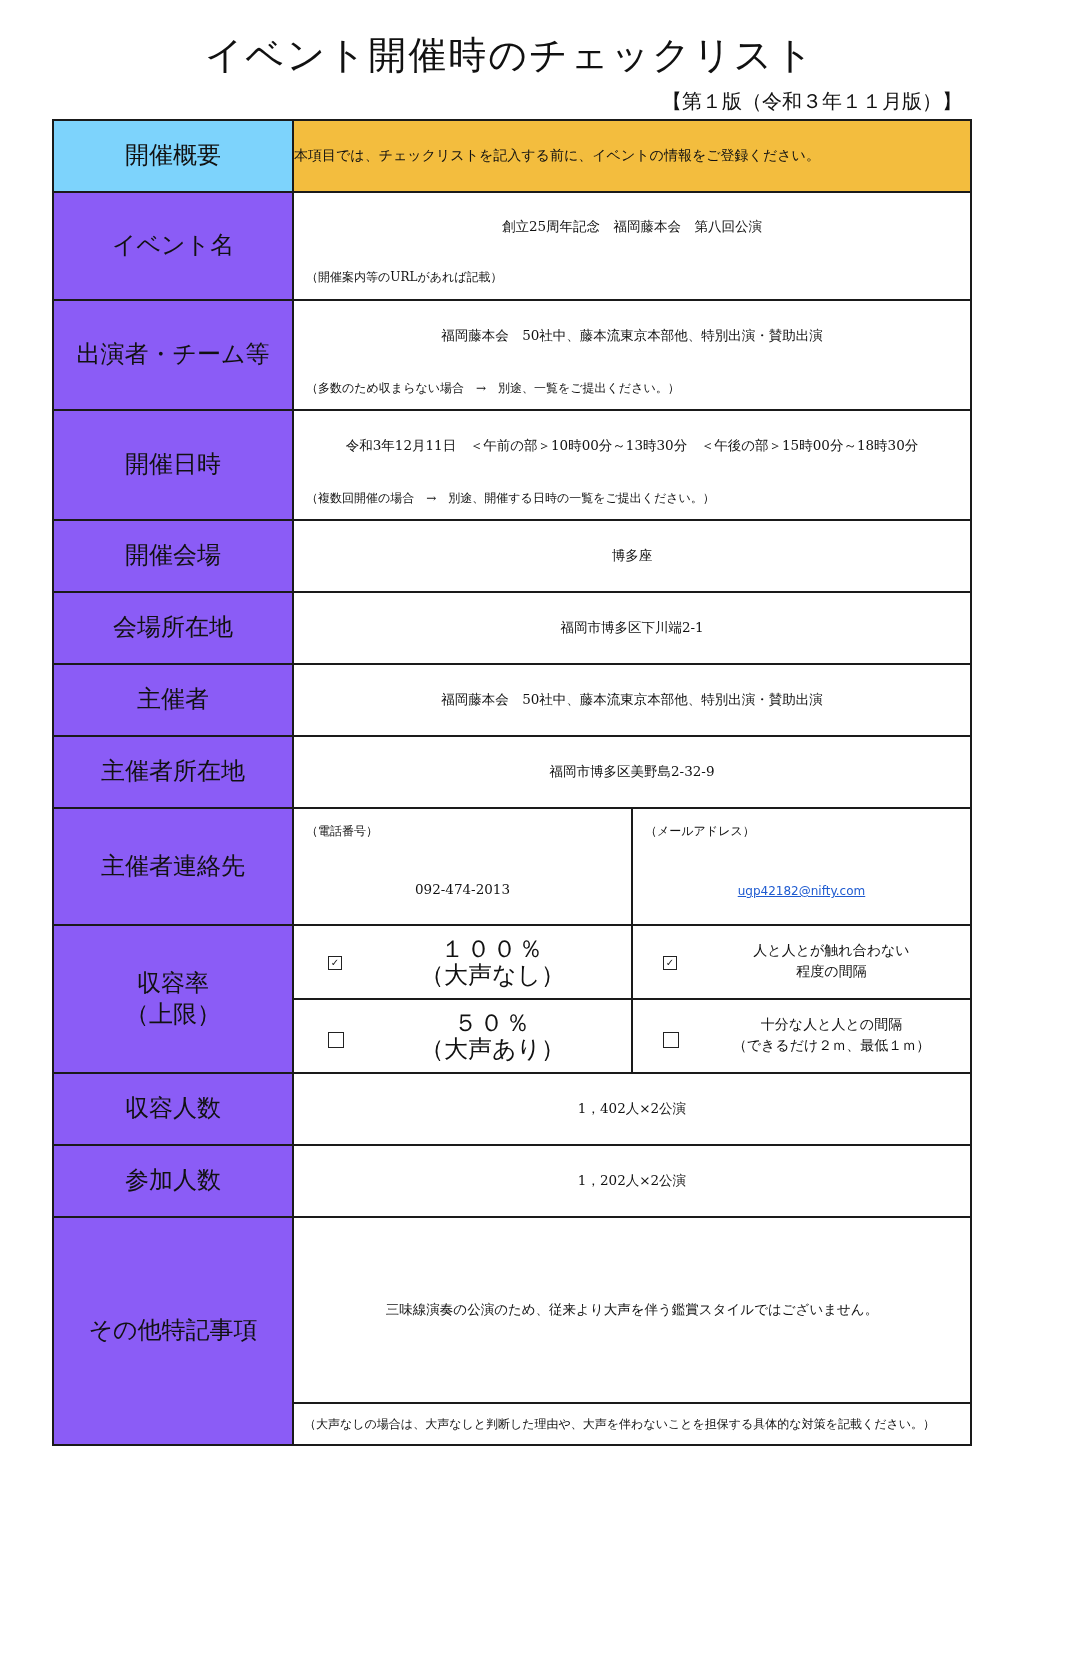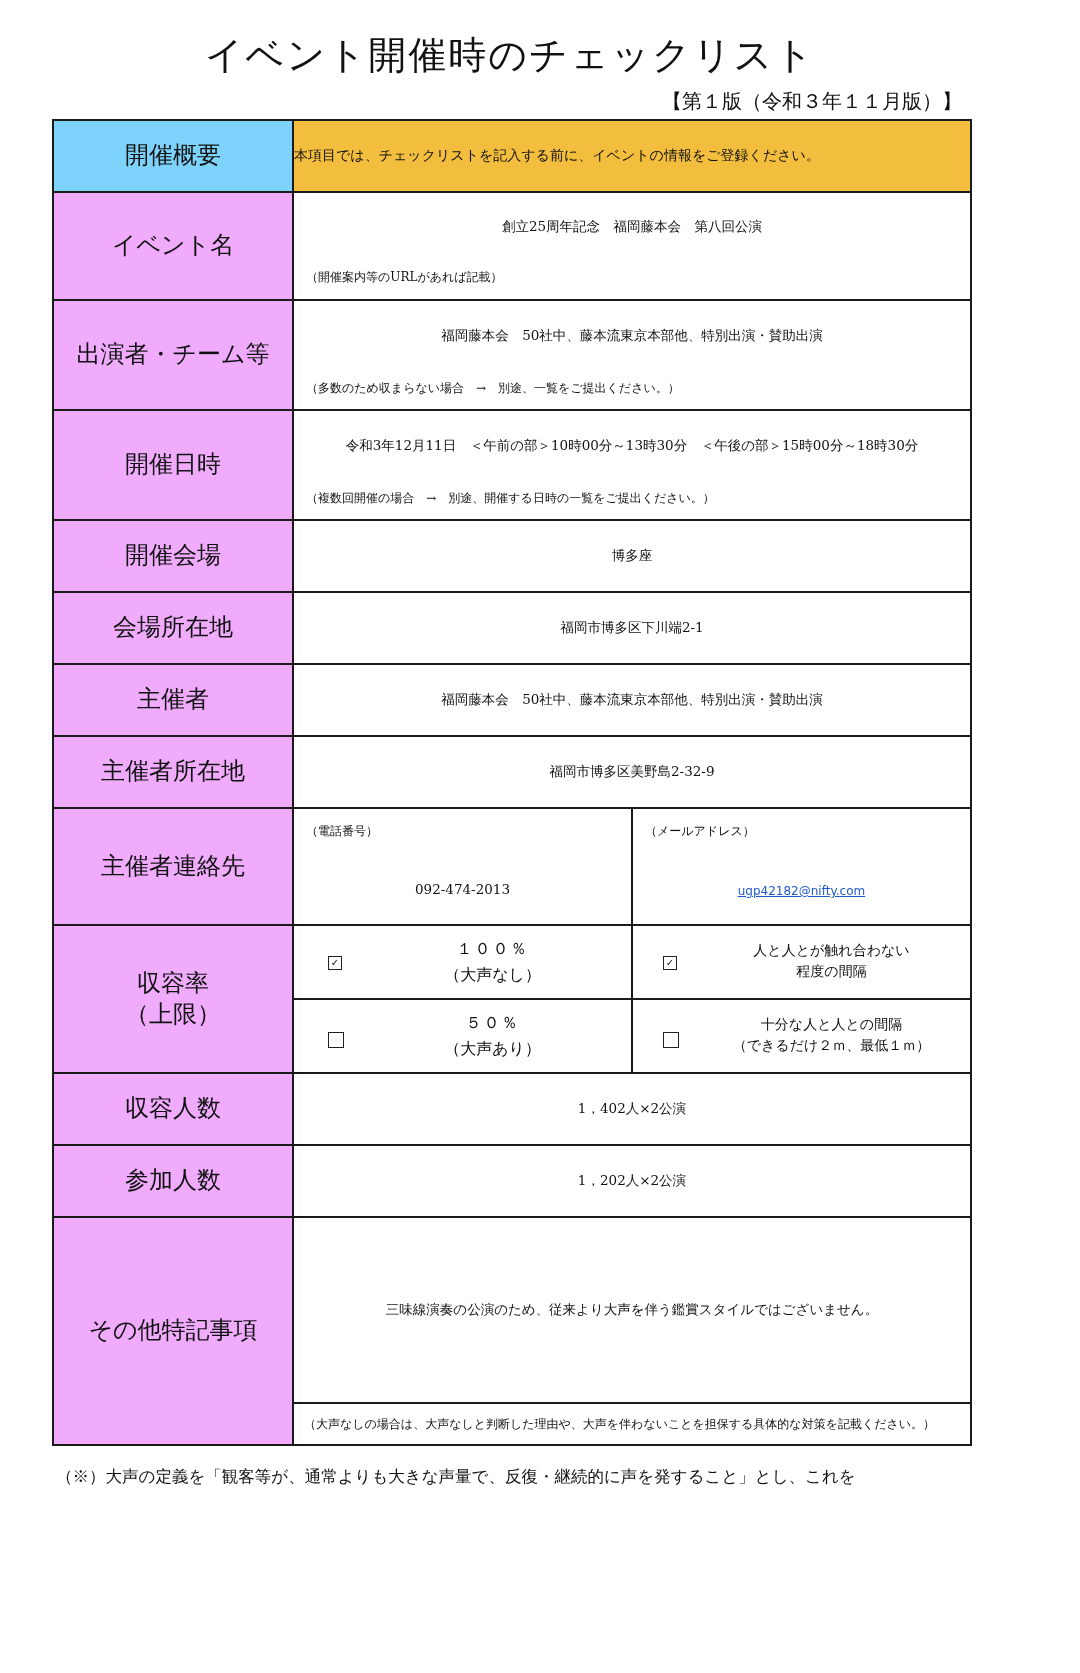--- a/index.html
+++ b/index.html
@@ -1,33 +1,33 @@
 <!DOCTYPE html>
 <html><head>
 <meta charset="utf-8">
 <style>
   html, body { margin:0; padding:0; background:#ffffff; }
   body { width:1080px; height:1673px; position:relative; font-family:"DejaVu Serif", "Liberation Serif", serif; color:#111; }
   .title { position:absolute; left:0; width:1020px; top:30px; text-align:center; font-size:38px; letter-spacing:2px; font-weight:normal; }
   .version { position:absolute; right:118px; top:88px; font-size:20px; }
   table.main { position:absolute; left:52px; top:119px; width:918px; border-collapse:collapse; table-layout:fixed; }
   table.main td { border:2px solid #1a1a1a; padding:0; vertical-align:middle; }
-  td.label { width:238px; background:#f0abfc; text-align:center; font-size:24px; line-height:1.3; }
+  td.label { width:238px; background:#8b5cf6; text-align:center; font-size:24px; line-height:1.3; }
   td.label.hdr { background:#7dd3fc; }
   td.hdrtext { background:#f3bd3e; font-size:14px; padding-left:4px; }
   td.val { background:#fff; }
   .cell { position:relative; width:100%; height:100%; }
   .center { text-align:center; font-size:13.5px;margin-top:16px; }
   .main-line { position:absolute; left:0; right:0; text-align:center; font-size:13.5px; }
   .note { position:absolute; left:12px; font-size:12px; }
   .small-hdr { position:absolute; left:12px; top:14px; font-size:12px; }
   .email { color:#1f5bd0; text-decoration:underline; font-family:"DejaVu Sans", "Liberation Sans", sans-serif; font-size:12px; }
   .cbwrap { position:relative; height:100%; }
   .cb { position:absolute; width:14px; height:14px; border:1.5px solid #222; box-sizing:border-box; font-size:10px; line-height:11px; text-align:center; font-family:"DejaVu Sans", sans-serif; }
-  .big2 { position:absolute; text-align:center; font-size:16px; line-height:26px; letter-spacing:2px; }
+  .big2 { position:absolute; text-align:center; font-size:24px; line-height:26px; letter-spacing:2px; }
   .mid2 { position:absolute; text-align:center; font-size:14px; line-height:21px; }
   .footnote { position:absolute; left:56px; top:1465px; width:940px; font-size:16.5px; line-height:24px; }
 </style>
 </head>
 <body>
 
 <div class="title">イベント開催時のチェックリスト</div>
 <div class="version">【第１版（令和３年１１月版）】</div>
 
 <table class="main">
@@ -161,14 +161,13 @@
     <td class="label" rowspan="2">その他特記事項</td>
     <td class="val center" colspan="2">三味線演奏の公演のため、従来より大声を伴う鑑賞スタイルではございません。</td>
   </tr>
   <tr style="height:42px">
     <td class="val" colspan="2" style="font-size:12px; padding-left:10px; white-space:nowrap; overflow:hidden;">（大声なしの場合は、大声なしと判断した理由や、大声を伴わないことを担保する具体的な対策を記載ください。）</td>
   </tr>
 </tbody>
   </table>
 
 <div class="footnote">
-  <div>（※）大声の定義を「観客等が、通常よりも大きな声量で、反復・継続的に声を発すること」とし、これを</div>
 </div>
 
 </body></html>

